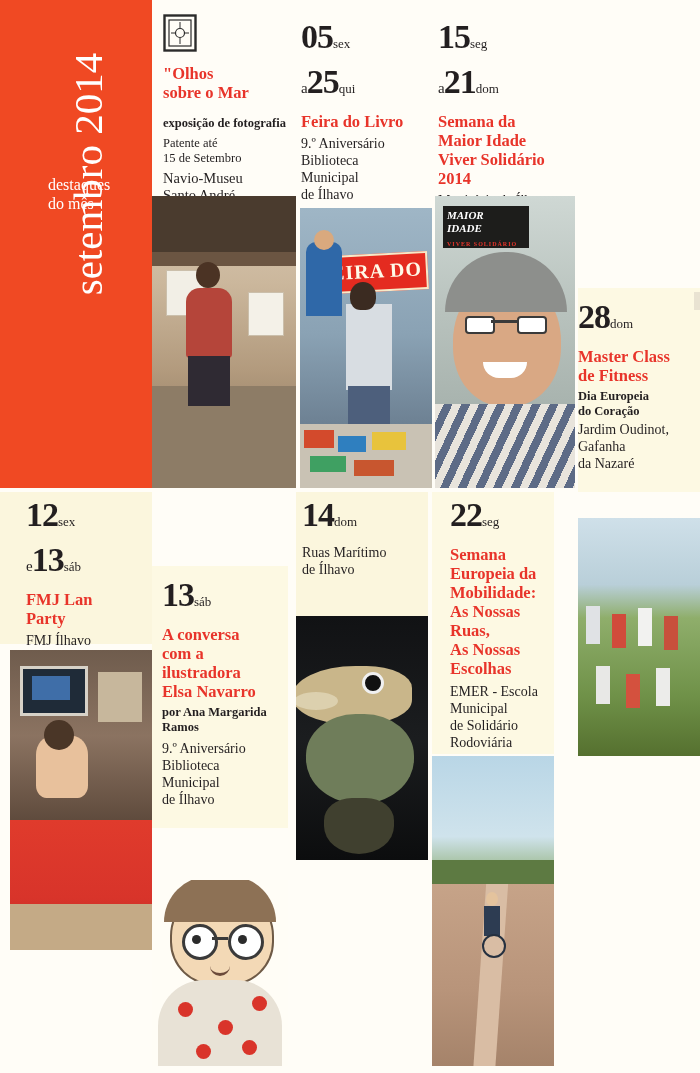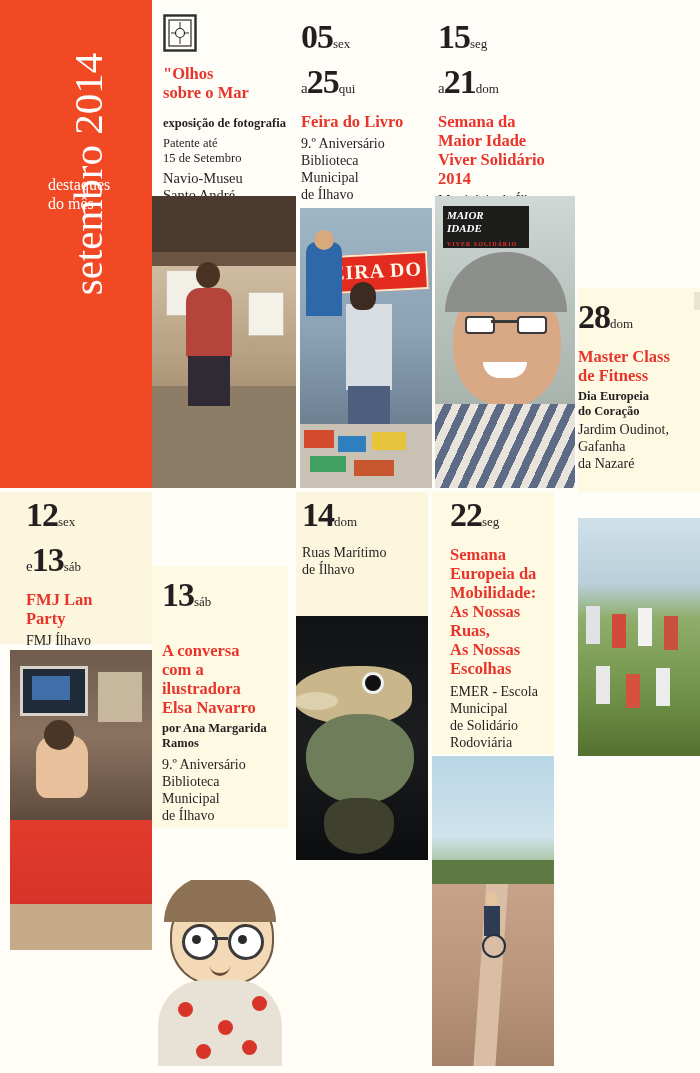--- a/index.html
+++ b/index.html
@@ -243,21 +243,21 @@
   <div class="tile" style="left:10px;top:820px;width:142px;height:130px;">
     <div class="ph" style="background:linear-gradient(#e03b2c 0%,#d8342a 60%,#b32a21 100%);"></div>
     <div style="position:absolute;left:0;top:84px;width:142px;height:46px;background:#c4aa86;"></div>
   </div>
 
   <div class="tile cream" style="left:152px;top:566px;width:136px;height:262px;"></div>
   <div class="block" style="left:162px;top:578px;width:124px;">
     <div class="daynum">
       <span>13</span><span class="small">sáb</span>
     </div>
-    <div class="title-red" style="margin-top:22px;font-family:Liberation Serif, serif;">
+    <div class="title-red" style="margin-top:6px;font-family:Liberation Serif, serif;">
       <div>A conversa</div>
       <div>com a</div>
       <div>ilustradora</div>
       <div>Elsa Navarro</div>
     </div>
     <div class="sub-bold" style="margin-top:4px;">
       <div>por Ana Margarida</div>
       <div>Ramos</div>
     </div>
     <div class="plain" style="margin-top:5px;">

